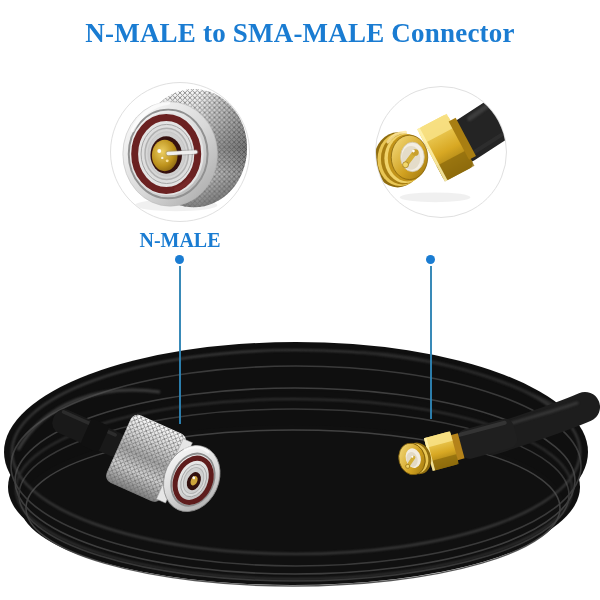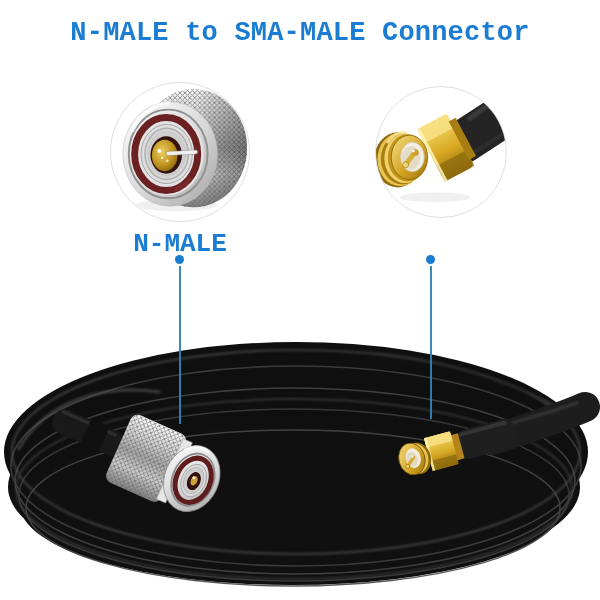--- a/index.html
+++ b/index.html
@@ -1,34 +1,34 @@
 <!DOCTYPE html>
 <html style="--accent-blue: #1a7cd2; --pointer-blue: #2e84b4; --background: #ffffff; --cable-black: #101010; --connector-silver: #c9c9c9; --connector-gold: #d8a823; --insulator-maroon: #6b2121;"><head>
 <meta charset="utf-8">
 <style>
   html,body{margin:0;padding:0;background:#fff;}
   .stage{
     position:relative;width:600px;height:600px;overflow:hidden;
     background:var(--background,#fff);
-    font-family:Liberation Mono, monospace;
+    font-family:Liberation Serif, serif;
   }
   .title{
     position:absolute;left:0;top:18px;width:600px;margin:0;
     text-align:center;font-size:27px;font-weight:700;letter-spacing:.2px;
     color:var(--accent-blue,#1a7cd2);
   }
   .callout{
     position:absolute;border-radius:50%;overflow:hidden;
     border:1px solid #e0e0e0;background:#fff;box-sizing:border-box;
   }
   .callout svg{display:block;width:100%;height:100%;}
   .callout-n{left:110px;top:82px;width:140px;height:140px;}
   .callout-sma{left:375px;top:86px;width:132px;height:132px;}
   .label{
-    position:absolute;text-align:center;font-size:26px;font-weight:700;
+    position:absolute;text-align:center;font-size:20px;font-weight:700;
     color:var(--accent-blue,#1a7cd2);
   }
   .label-n{left:110px;top:229px;width:140px;}
   .label-sma{left:351px;top:229px;width:160px;}
   .dot{
     position:absolute;width:9px;height:9px;border-radius:50%;
     background:var(--accent-blue,#1a7cd2);z-index:6;
   }
   .dot-n{left:175px;top:255px;}
   .dot-sma{left:426px;top:255px;}

